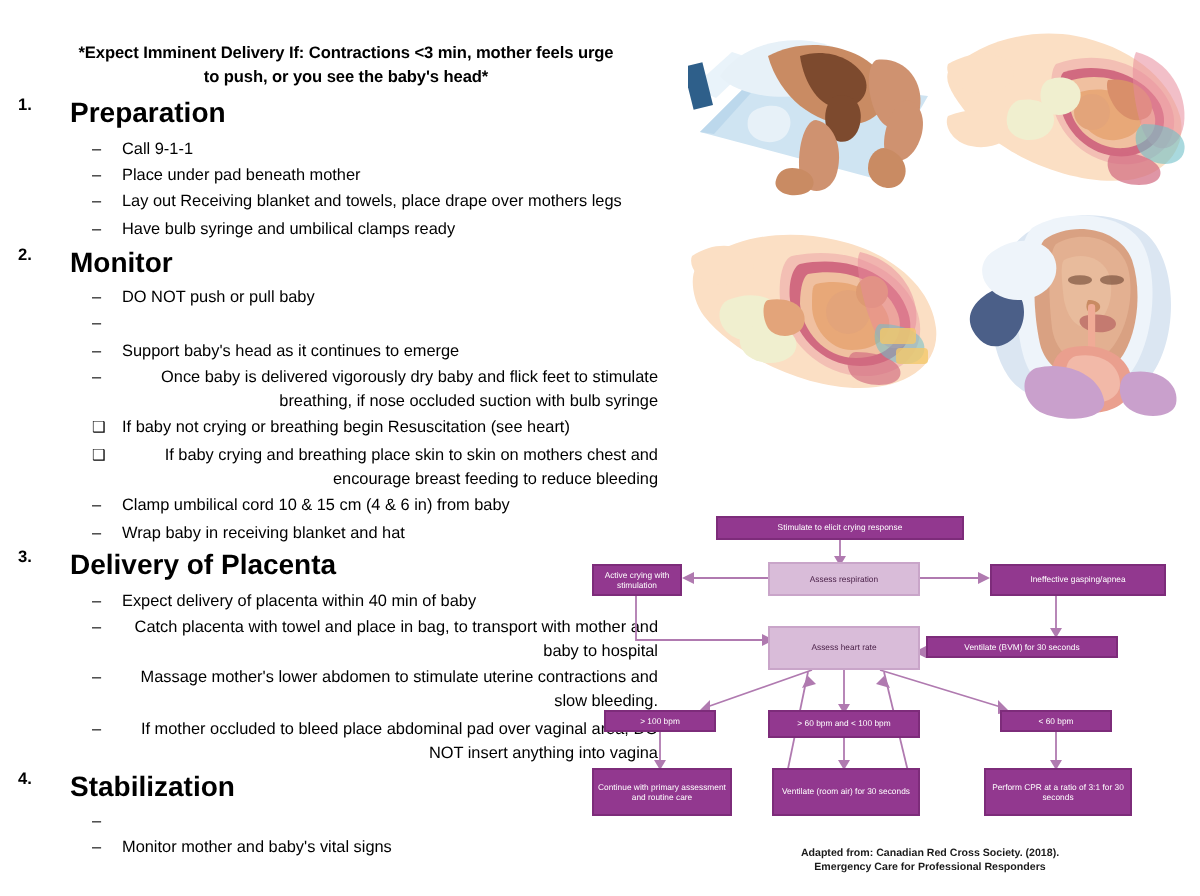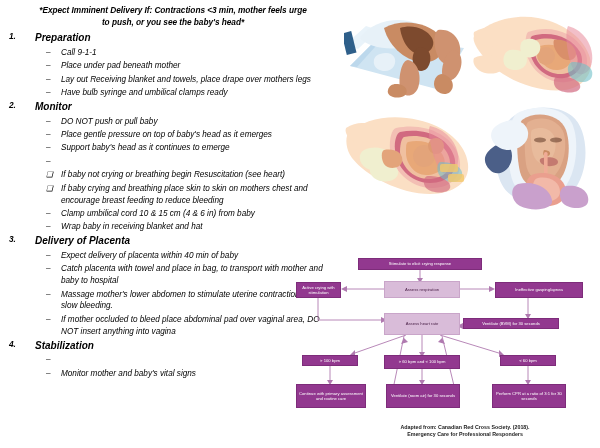--- a/index.html
+++ b/index.html
@@ -12,24 +12,23 @@
   }
   #page {
     position: relative;
     width: 600px; height: 448px;
     background: #ffffff;
   }
 
   
   #protocol {
     position: absolute;
-    left: 0; top: 0;
+    left: 0; top: 16px;
     width: 344px;
     padding: 4px 2px 0 4px;
-    font-style: italic;
   }
   .hdr {
     font-size: 8.3px;
     font-weight: bold;
     color: #000;
     text-align: center;
     line-height: 1.28;
     padding: 1px 6px 3px 6px;
     letter-spacing: -0.05px;
   }
@@ -41,21 +40,21 @@
   .sec-num {
     width: 24px;
     flex: 0 0 24px;
     font-size: 8.3px;
     font-weight: bold;
     color: #000;
     padding-left: 5px;
     line-height: 1.42;
   }
   .sec-title {
-    font-size: 10px;
+    font-size: 14px;
     font-weight: bold;
     color: #000;
     line-height: 1.42;
     padding-left: 7px;
   }
   .item {
     display: flex;
     align-items: flex-start;
     padding-left: 42px;
     margin-top: 1.5px;
@@ -67,20 +66,21 @@
     color: #000;
     line-height: 1.45;
     text-align: left;
   }
   .bullet.box { font-size: 7.6px; }
   .item-text {
     font-size: 8.2px;
     color: #000;
     line-height: 1.45;
     max-width: 268px;
+    text-align: right;
   }
 
   
   #illus {
     position: absolute;
     left: 342px; top: 0;
     width: 258px; height: 232px;
   }
   .ill { position: absolute; overflow: hidden; }
   #ill-1 { left: 2px;   top: 4px;   width: 126px; height: 98px; }
@@ -154,28 +154,28 @@
         <div class="sec">
           <div class="sec-num">2.</div>
           <div class="sec-title">Monitor</div>
         </div>
         <div class="item">
           <div class="bullet">–</div>
           <div class="item-text">DO NOT push or pull baby</div>
         </div>
         <div class="item">
           <div class="bullet">–</div>
-          <div class="item-text">Place gentle pressure on top of baby's head as it emerges</div>
         </div>
         <div class="item">
           <div class="bullet">–</div>
           <div class="item-text">Support baby's head as it continues to emerge</div>
         </div>
         <div class="item">
           <div class="bullet">–</div>
+          <div class="item-text">Once baby is delivered vigorously dry baby and flick feet to stimulate breathing, if nose occluded suction with bulb syringe</div>
         </div>
         <div class="item">
           <div class="bullet box">❑</div>
           <div class="item-text">If baby not crying or breathing begin Resuscitation (see heart)</div>
         </div>
         <div class="item">
           <div class="bullet box">❑</div>
           <div class="item-text">If baby crying and breathing place skin to skin on mothers chest and encourage breast feeding to reduce bleeding</div>
         </div>
         <div class="item">

